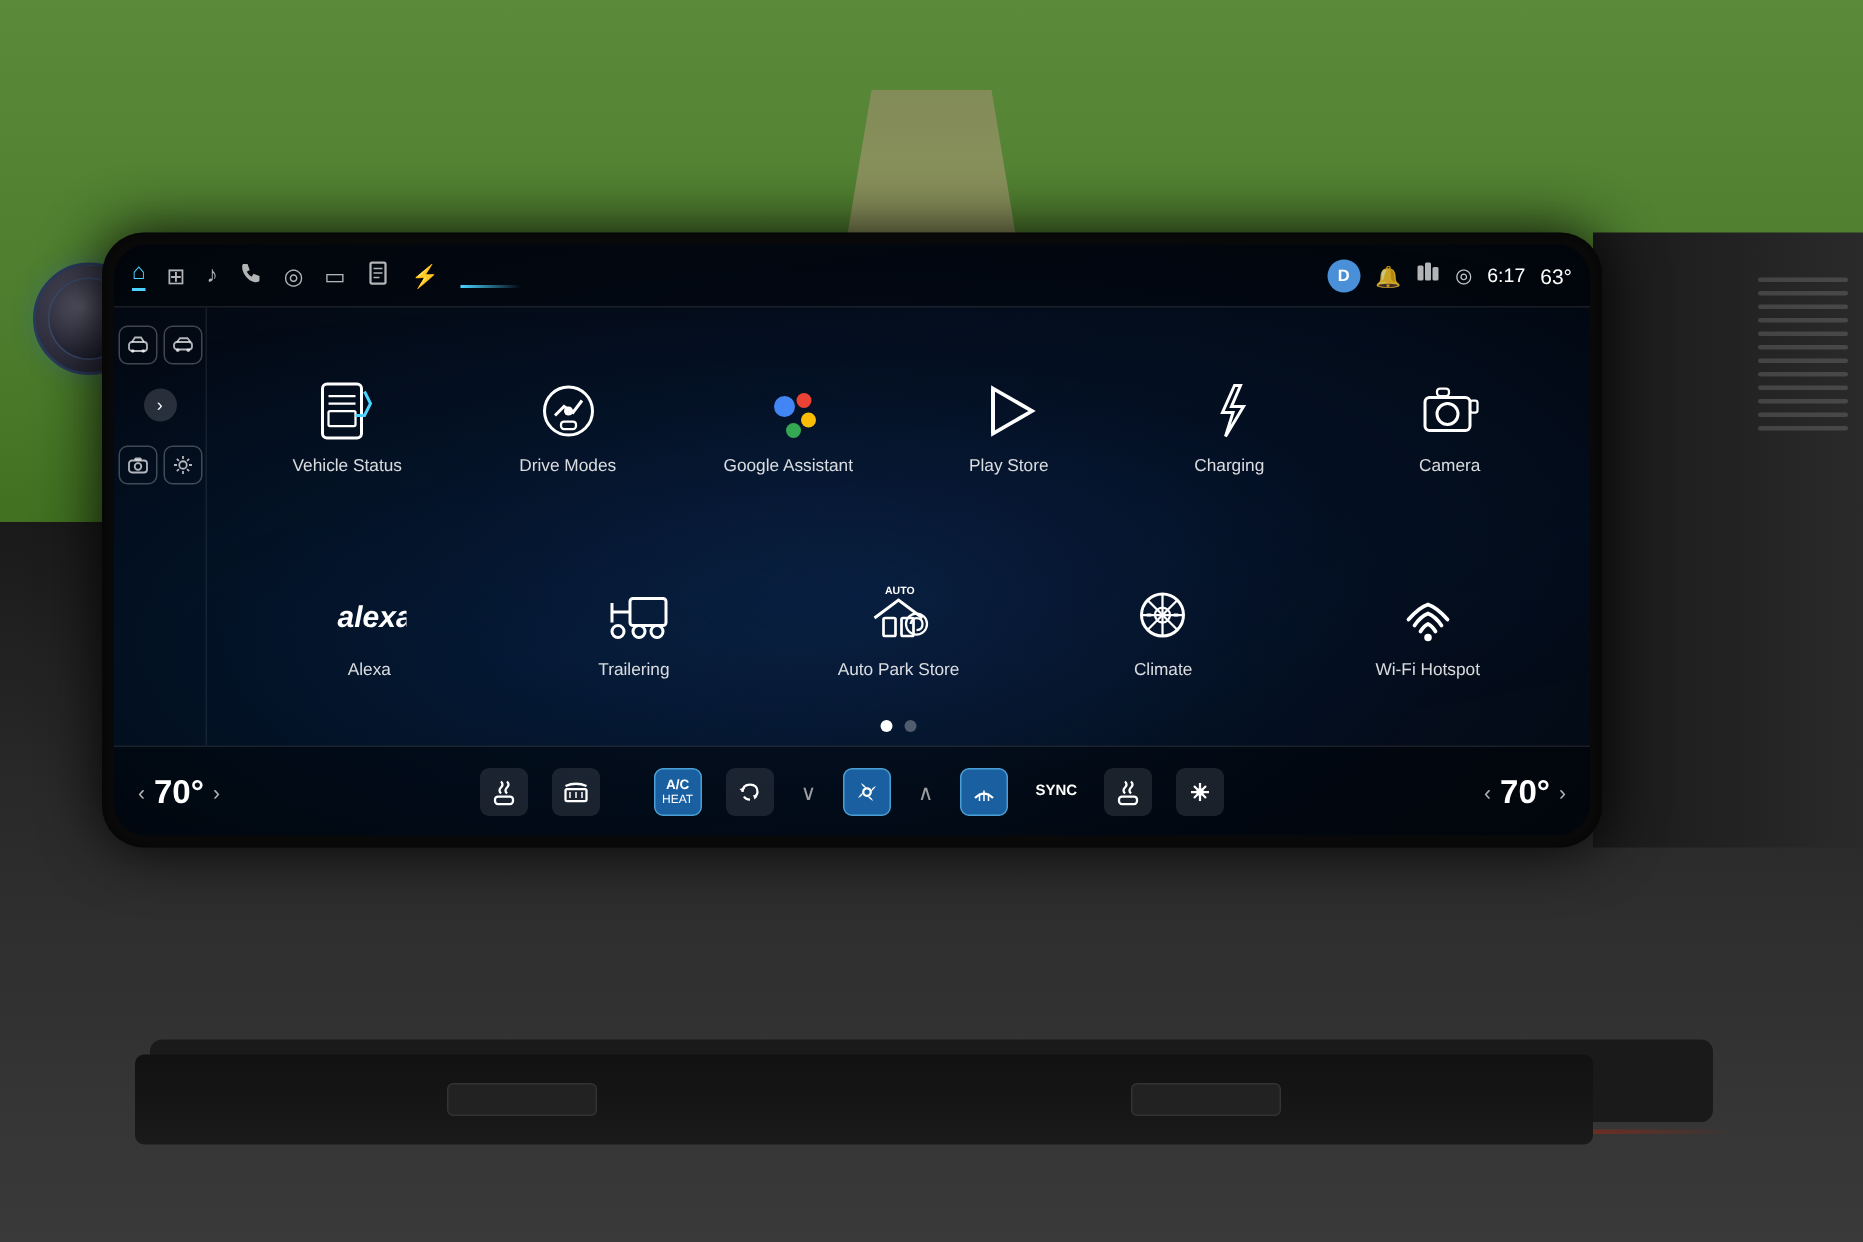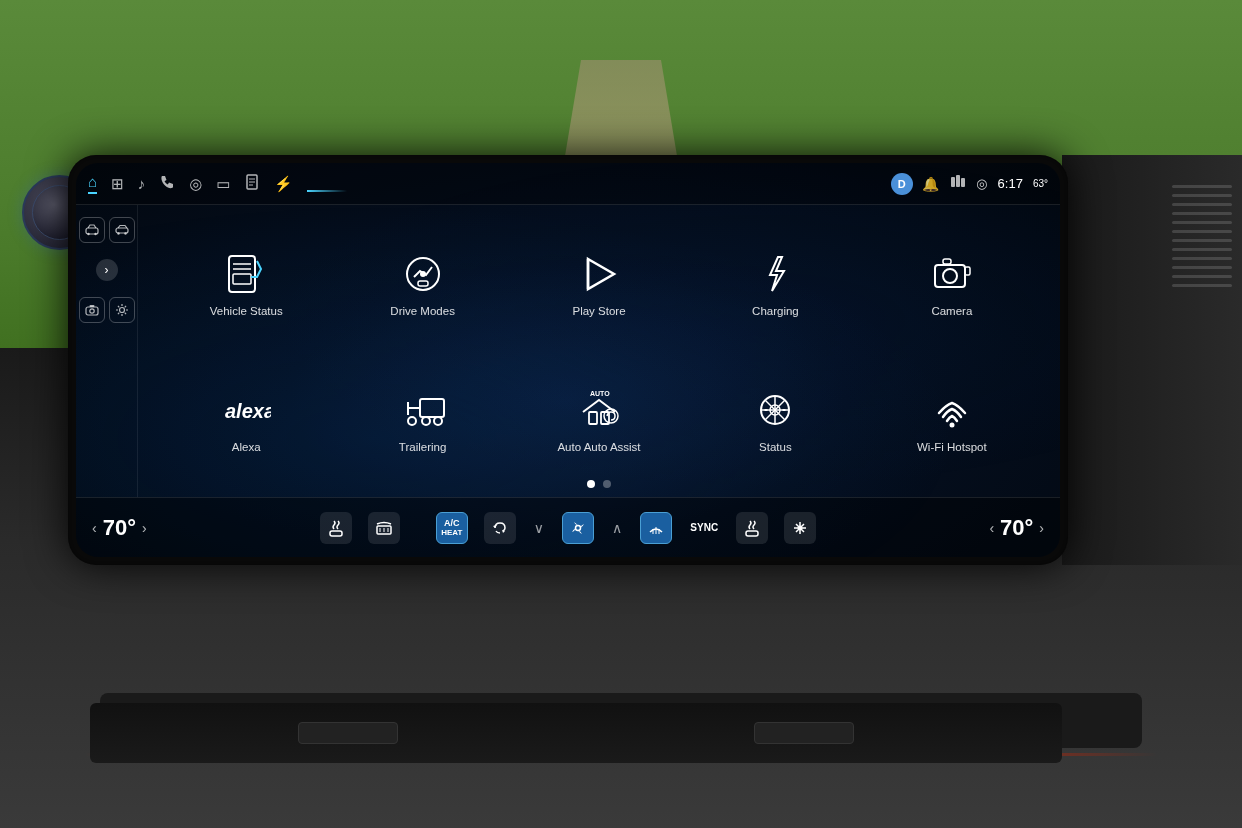--- a/index.html
+++ b/index.html
@@ -458,21 +458,21 @@
         <span style="font-size:14px;">🔔</span>
         <span style="font-size:13px;">
           <svg width="16" height="16" viewBox="0 0 16 16" fill="rgba(255,255,255,0.7)">
             <rect x="1" y="3" width="4" height="10" rx="1"></rect>
             <rect x="6" y="1" width="4" height="12" rx="1"></rect>
             <rect x="11" y="4" width="4" height="9" rx="1"></rect>
           </svg>
         </span>
         <span style="font-size:13px;">◎</span>
         <span style="font-size:13px; color:white;">6:17</span>
-        <span style="font-size:10px; color:white;">63°</span>
+        <span style="font-size:14px; color:white;">63°</span>
       </div>
     </div>
 
     <div class="main-content">
 
       <div class="sidebar">
         <div class="sidebar-group">
           <div class="sidebar-row">
             <div class="sidebar-icon">
               <svg width="14" height="14" viewBox="0 0 14 14" fill="rgba(255,255,255,0.7)">
@@ -541,20 +541,31 @@
               <svg width="46" height="46" viewBox="0 0 46 46" fill="none">
                 <circle cx="23" cy="23" r="16" stroke="white" stroke-width="2"></circle>
                 <path d="M14 26 L20 20 L26 24 L32 16" stroke="white" stroke-width="2" fill="none"></path>
                 <circle cx="23" cy="23" r="3" fill="white"></circle>
                 <rect x="18" y="30" width="10" height="5" rx="2" fill="none" stroke="white" stroke-width="1.5"></rect>
               </svg>
             </div>
             <span class="app-label">Drive Modes</span>
           </div>
 
+          <div class="app-item">
+            <div class="app-icon">
+              <svg width="50" height="50" viewBox="0 0 50 50">
+                <circle cx="22" cy="22" r="7" fill="#4285F4"></circle>
+                <circle cx="35" cy="18" r="5" fill="#EA4335"></circle>
+                <circle cx="38" cy="31" r="5" fill="#FBBC05"></circle>
+                <circle cx="28" cy="38" r="5" fill="#34A853"></circle>
+              </svg>
+            </div>
+            <span class="app-label">Google Assistant</span>
+          </div>
 
           <div class="app-item">
             <div class="app-icon">
               <svg width="46" height="46" viewBox="0 0 46 46" fill="none">
                 <path d="M12 8 L38 23 L12 38 L12 8Z" stroke="white" stroke-width="2.5" fill="none"></path>
                 <line x1="12" y1="8" x2="12" y2="38" stroke="white" stroke-width="2.5"></line>
               </svg>
             </div>
             <span class="app-label">Play Store</span>
           </div>
@@ -612,37 +623,37 @@
             <div class="app-icon-wrap" style="position:relative; width:52px; height:52px;">
               <svg width="52" height="52" viewBox="0 0 52 52" fill="none">
                 <path d="M10 28 L26 16 L42 28" stroke="white" stroke-width="2"></path>
                 <rect x="16" y="28" width="8" height="12" rx="1" stroke="white" stroke-width="1.8"></rect>
                 <rect x="28" y="28" width="8" height="12" rx="1" stroke="white" stroke-width="1.8"></rect>
                 <text x="17" y="12" font-family="Arial" font-size="7" fill="white" font-weight="bold">AUTO</text>
                 <circle cx="38" cy="32" r="7" fill="none" stroke="white" stroke-width="1.5"></circle>
                 <path d="M34 32 Q35 28 38 28 Q42 28 42 32 Q42 36 38 36" stroke="white" stroke-width="1.5" fill="none"></path>
               </svg>
             </div>
-            <span class="app-label">Auto Auto Assist</span>
+            <span class="app-label">Auto Park Store</span>
           </div>
 
           <div class="app-item">
             <div class="app-icon">
               <svg width="46" height="46" viewBox="0 0 46 46" fill="none">
                 <circle cx="23" cy="23" r="14" stroke="white" stroke-width="2"></circle>
                 <line x1="23" y1="9" x2="23" y2="37" stroke="white" stroke-width="1.5"></line>
                 <line x1="9" y1="23" x2="37" y2="23" stroke="white" stroke-width="1.5"></line>
                 <line x1="13" y1="13" x2="33" y2="33" stroke="white" stroke-width="1.5"></line>
                 <line x1="33" y1="13" x2="13" y2="33" stroke="white" stroke-width="1.5"></line>
                 <circle cx="23" cy="23" r="5" stroke="white" stroke-width="1.5"></circle>
                 <line x1="14" y1="22" x2="14" y2="24" stroke="white" stroke-width="3"></line>
                 <line x1="32" y1="22" x2="32" y2="24" stroke="white" stroke-width="3"></line>
               </svg>
             </div>
-            <span class="app-label">Status</span>
+            <span class="app-label">Climate</span>
           </div>
 
           <div class="app-item">
             <div class="app-icon">
               <svg width="46" height="46" viewBox="0 0 46 46" fill="none">
                 <path d="M10 26 Q17 18 23 16 Q29 18 36 26" stroke="white" stroke-width="2.5" fill="none" stroke-linecap="round"></path>
                 <path d="M14 30 Q18 24 23 22 Q28 24 32 30" stroke="white" stroke-width="2.5" fill="none" stroke-linecap="round"></path>
                 <path d="M18 34 Q20.5 30 23 29 Q25.5 30 28 34" stroke="white" stroke-width="2.5" fill="none" stroke-linecap="round"></path>
                 <circle cx="23" cy="38" r="2.5" fill="white"></circle>
               </svg>
@@ -687,21 +698,21 @@
               <line x1="6" y1="10" x2="6" y2="14" stroke="white" stroke-width="1"></line>
               <line x1="10" y1="10" x2="10" y2="14" stroke="white" stroke-width="1"></line>
               <line x1="14" y1="10" x2="14" y2="14" stroke="white" stroke-width="1"></line>
             </svg>
           </div>
         </div>
 
         <div class="climate-btn">
           <div class="climate-btn-icon active-blue" style="flex-direction:column; gap:0; font-size:9px; padding:2px;margin-left:20px;">
             <span style="color:white; font-size:9px; font-weight:bold;">A/C</span>
-            <span style="color:white; font-size:8px;font-weight:bold;">HEAT</span>
+            <span style="color:white; font-size:8px;">HEAT</span>
           </div>
         </div>
 
         <div class="climate-btn">
           <div class="climate-btn-icon">
             <svg width="20" height="20" viewBox="0 0 20 20" fill="none">
               <path d="M5 10 Q5 5 10 5 Q15 5 15 10 Q15 12 13 13" stroke="white" stroke-width="1.5" fill="none"></path>
               <path d="M10 15 Q7 15 6 13" stroke="white" stroke-width="1.5" fill="none"></path>
               <polygon points="12,12 15,13 13,15" fill="white"></polygon>
               <polygon points="7,7 5,10 3,8" fill="white"></polygon>

